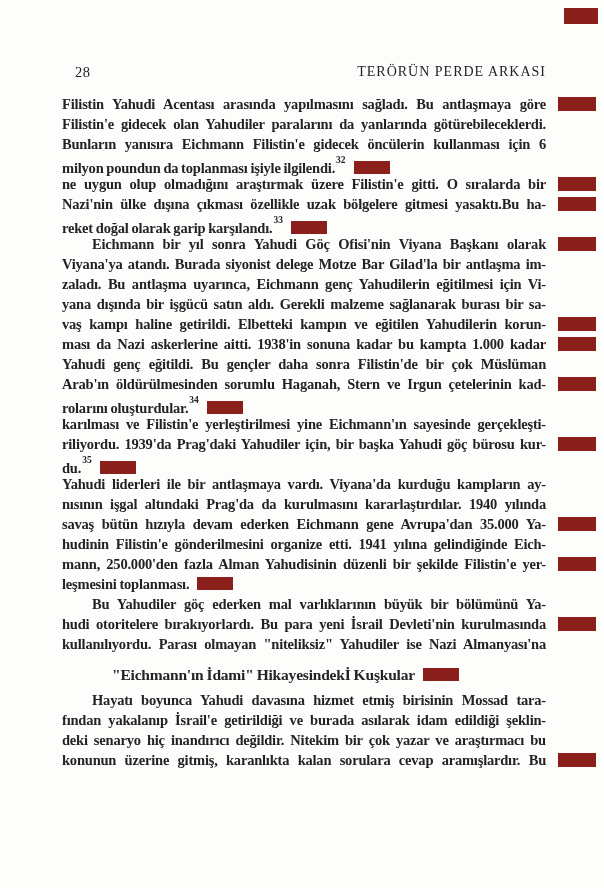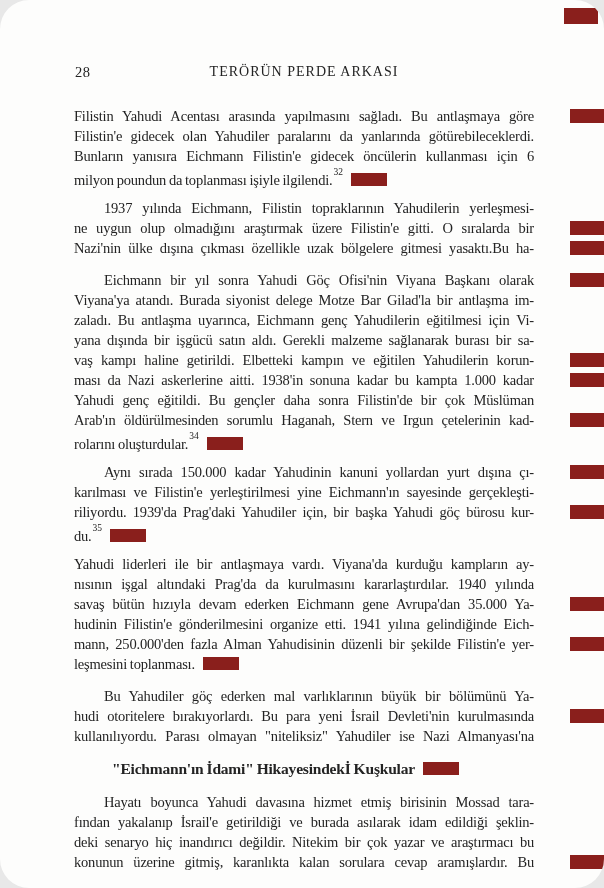--- a/index.html
+++ b/index.html
@@ -10,42 +10,41 @@
   *{box-sizing:border-box;}
   html,body{margin:0;padding:0;}
   body{background:#e8e8e8;font-family:"Liberation Serif","DejaVu Serif",serif;}
   .page{
     position:relative;
     width:604px;height:888px;
     margin:0 auto;
     background:var(--paper);
     overflow:hidden;
     color:var(--ink);
-    border-radius:29px;
   }
   
   .header{position:absolute;top:64px;left:62px;width:484px;height:20px;}
   .pagenum{
     position:absolute;left:13px;top:0;
     font-size:14.5px;letter-spacing:.5px;
   }
   .runhead{
     position:absolute;left:0;right:0;top:0;
-    text-align:center;
+    text-align:right;
     font-size:14px;letter-spacing:1px;
   }
   
   .bodycol{
     position:absolute;top:94px;left:62px;width:484px;
     font-size:14.5px;
     letter-spacing:-0.2px;
     word-spacing:-0.6px;
     color:var(--ink);
   }
-  .para{margin:12px;padding:0;}
+  .para{margin:0;padding:0;font-weight:bold;}
   .line{
     position:relative;
     height:20px;line-height:20px;
     white-space:nowrap;
   }
   .line.j{text-align:justify;text-align-last:justify;}
   .line.first{padding-left:30px;}
   sup{
     font-size:9.5px;
     position:relative;top:-4.5px;
@@ -93,37 +92,36 @@
     <span class="runhead">TERÖRÜN PERDE ARKASI</span>
   </div>
   <div class="bodycol">
       <div class="para">
         <div class="line j"><span>Filistin Yahudi Acentası arasında yapılmasını sağladı. Bu antlaşmaya göre</span><span class="mark-margin"></span></div>
         <div class="line j"><span>Filistin'e gidecek olan Yahudiler paralarını da yanlarında götürebileceklerdi.</span></div>
         <div class="line j"><span>Bunların yanısıra Eichmann Filistin'e gidecek öncülerin kullanması için 6</span></div>
         <div class="line"><span>milyon poundun da toplanması işiyle ilgilendi.</span><sup>32</sup><span class="mark-inline"></span></div>
       </div>
       <div class="para">
-        <div class="line j first"><span>1937 yılında Eichmann, Filistin topraklarının Yahudilerin yerleşmesi-</span></div>
         <div class="line j"><span>ne uygun olup olmadığını araştırmak üzere Filistin'e gitti. O sıralarda bir</span><span class="mark-margin"></span></div>
         <div class="line j"><span>Nazi'nin ülke dışına çıkması özellikle uzak bölgelere gitmesi yasaktı.Bu ha-</span><span class="mark-margin"></span></div>
+        <div class="line"><span>reket doğal olarak garip karşılandı.</span><sup>33</sup><span class="mark-inline"></span></div>
       </div>
       <div class="para">
         <div class="line j first"><span>Eichmann bir yıl sonra Yahudi Göç Ofisi'nin Viyana Başkanı olarak</span><span class="mark-margin"></span></div>
         <div class="line j"><span>Viyana'ya atandı. Burada siyonist delege Motze Bar Gilad'la bir antlaşma im-</span></div>
         <div class="line j"><span>zaladı. Bu antlaşma uyarınca, Eichmann genç Yahudilerin eğitilmesi için Vi-</span></div>
         <div class="line j"><span>yana dışında bir işgücü satın aldı. Gerekli malzeme sağlanarak burası bir sa-</span></div>
         <div class="line j"><span>vaş kampı haline getirildi. Elbetteki kampın ve eğitilen Yahudilerin korun-</span><span class="mark-margin"></span></div>
         <div class="line j"><span>ması da Nazi askerlerine aitti. 1938'in sonuna kadar bu kampta 1.000 kadar</span><span class="mark-margin"></span></div>
         <div class="line j"><span>Yahudi genç eğitildi. Bu gençler daha sonra Filistin'de bir çok Müslüman</span></div>
         <div class="line j"><span>Arab'ın öldürülmesinden sorumlu Haganah, Stern ve Irgun çetelerinin kad-</span><span class="mark-margin"></span></div>
         <div class="line"><span>rolarını oluşturdular.</span><sup>34</sup><span class="mark-inline"></span></div>
       </div>
       <div class="para">
-        <div class="line j first"><span>Aynı sırada 150.000 kadar Yahudinin kanuni yollardan yurt dışına çı-</span><span class="mark-margin"></span></div>
         <div class="line j"><span>karılması ve Filistin'e yerleştirilmesi yine Eichmann'ın sayesinde gerçekleşti-</span></div>
         <div class="line j"><span>riliyordu. 1939'da Prag'daki Yahudiler için, bir başka Yahudi göç bürosu kur-</span><span class="mark-margin"></span></div>
         <div class="line"><span>du.</span><sup>35</sup><span class="mark-inline"></span></div>
       </div>
       <div class="para">
         <div class="line j"><span>Yahudi liderleri ile bir antlaşmaya vardı. Viyana'da kurduğu kampların ay-</span></div>
         <div class="line j"><span>nısının işgal altındaki Prag'da da kurulmasını kararlaştırdılar. 1940 yılında</span></div>
         <div class="line j"><span>savaş bütün hızıyla devam ederken Eichmann gene Avrupa'dan 35.000 Ya-</span><span class="mark-margin"></span></div>
         <div class="line j"><span>hudinin Filistin'e gönderilmesini organize etti. 1941 yılına gelindiğinde Eich-</span></div>
         <div class="line j"><span>mann, 250.000'den fazla Alman Yahudisinin düzenli bir şekilde Filistin'e yer-</span><span class="mark-margin"></span></div>

